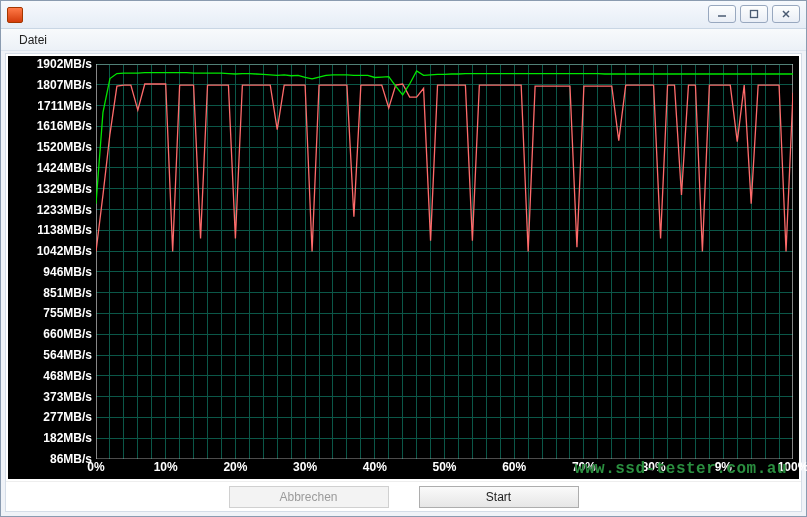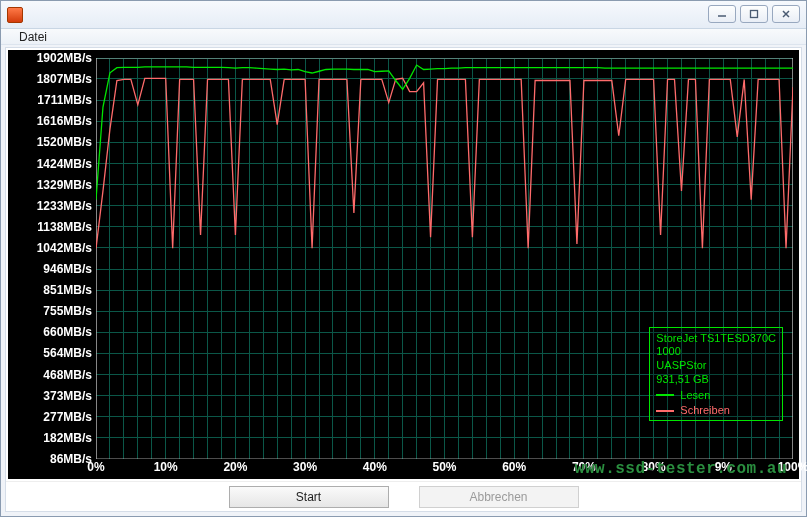--- a/index.html
+++ b/index.html
@@ -43,21 +43,21 @@
   .win-btn {
     width: 28px; height: 18px;
     border: 1px solid #98a8bf;
     background: linear-gradient(#fdfefe,#e9eef6);
     border-radius: 3px;
     display: flex; align-items: center; justify-content: center;
     color: #4a5b72; font-size: 11px;
     cursor: pointer;
   }
   .menubar {
-    height: 16px;
+    height: 22px;
     background: linear-gradient(#f8fafc,#ecf1f7);
     border-bottom: 1px solid #dce4ee;
     display: flex; align-items: center;
     padding: 0 10px;
   }
   .menu-item { padding: 2px 8px; cursor: pointer; color: #222; }
   .client {
     flex: 1;
     background: #fff;
     margin: 2px 4px 4px 4px;
@@ -267,51 +267,37 @@
               <line x1="920.00" y1="0" x2="920.00" y2="1000" vector-effect="non-scaling-stroke"></line>
               <line x1="940.00" y1="0" x2="940.00" y2="1000" vector-effect="non-scaling-stroke"></line>
               <line x1="960.00" y1="0" x2="960.00" y2="1000" vector-effect="non-scaling-stroke"></line>
               <line x1="980.00" y1="0" x2="980.00" y2="1000" vector-effect="non-scaling-stroke"></line>
             </g>
           <rect class="border-rect" x="0.5" y="0.5" width="999" height="999"></rect>
           <polyline id="writeLine" class="write-line" vector-effect="non-scaling-stroke" points="0.00,474.67 10.00,331.50 20.00,177.31 30.00,56.17 40.00,53.41 50.00,53.41 60.00,116.74 70.00,50.66 80.00,50.66 90.00,50.66 100.00,50.66 110.00,474.67 120.00,53.41 130.00,53.41 140.00,53.41 150.00,441.63 160.00,53.41 170.00,53.41 180.00,53.41 190.00,53.41 200.00,441.63 210.00,53.41 220.00,53.41 230.00,53.41 240.00,53.41 250.00,53.41 260.00,166.30 270.00,53.41 280.00,53.41 290.00,53.41 300.00,53.41 310.00,474.67 320.00,53.41 330.00,53.41 340.00,53.41 350.00,53.41 360.00,53.41 370.00,386.56 380.00,53.41 390.00,53.41 400.00,53.41 410.00,53.41 420.00,111.23 430.00,53.41 440.00,50.66 450.00,83.70 460.00,83.70 470.00,61.67 480.00,447.14 490.00,53.41 500.00,53.41 510.00,53.41 520.00,53.41 530.00,53.41 540.00,447.14 550.00,53.41 560.00,53.41 570.00,53.41 580.00,53.41 590.00,53.41 600.00,53.41 610.00,53.41 620.00,474.67 630.00,56.17 640.00,56.17 650.00,56.17 660.00,56.17 670.00,56.17 680.00,56.17 690.00,463.66 700.00,56.17 710.00,56.17 720.00,56.17 730.00,56.17 740.00,56.17 750.00,193.83 760.00,53.41 770.00,53.41 780.00,53.41 790.00,53.41 800.00,53.41 810.00,441.63 820.00,53.41 830.00,53.41 840.00,331.50 850.00,53.41 860.00,53.41 870.00,474.67 880.00,53.41 890.00,53.41 900.00,53.41 910.00,53.41 920.00,196.59 930.00,53.41 940.00,353.52 950.00,53.41 960.00,53.41 970.00,53.41 980.00,53.41 990.00,474.67 1000.00,72.69"></polyline>
           <polyline id="readLine" class="read-line" vector-effect="non-scaling-stroke" points="0.00,353.52 10.00,122.25 20.00,36.89 30.00,24.23 40.00,23.13 50.00,23.13 60.00,23.13 70.00,22.03 80.00,22.03 90.00,22.03 100.00,22.03 110.00,22.03 120.00,22.03 130.00,22.03 140.00,23.13 150.00,23.13 160.00,23.13 170.00,23.13 180.00,23.13 190.00,24.23 200.00,25.33 210.00,24.23 220.00,24.23 230.00,25.33 240.00,26.43 250.00,27.53 260.00,28.63 270.00,27.53 280.00,29.74 290.00,28.63 300.00,34.14 310.00,37.44 320.00,33.04 330.00,28.63 340.00,27.53 350.00,27.53 360.00,27.53 370.00,28.63 380.00,28.63 390.00,28.63 400.00,34.14 410.00,33.04 420.00,31.94 430.00,56.17 440.00,78.19 450.00,50.66 460.00,17.62 470.00,28.63 480.00,27.53 490.00,26.43 500.00,26.43 510.00,25.33 520.00,25.33 530.00,24.23 540.00,24.23 550.00,24.23 560.00,24.23 570.00,24.23 580.00,24.23 590.00,24.23 600.00,24.23 610.00,24.23 620.00,24.23 630.00,24.23 640.00,24.23 650.00,24.23 660.00,24.23 670.00,24.23 680.00,24.23 690.00,24.23 700.00,24.23 710.00,24.23 720.00,24.23 730.00,25.33 740.00,25.33 750.00,25.33 760.00,25.33 770.00,25.33 780.00,25.33 790.00,25.33 800.00,25.33 810.00,25.33 820.00,25.33 830.00,25.33 840.00,25.33 850.00,25.33 860.00,25.33 870.00,25.33 880.00,25.33 890.00,25.33 900.00,25.33 910.00,25.33 920.00,25.33 930.00,25.33 940.00,25.33 950.00,25.33 960.00,25.33 970.00,25.33 980.00,25.33 990.00,25.33 1000.00,25.33"></polyline>
         </svg>
 
-        <div class="legend-box">
-          <div>StoreJet TS1TESD370C</div>
-          <div>1000</div>
-          <div>UASPStor</div>
-          <div>931,51 GB</div>
-          <div class="legend-row">
-            <div class="swatch read"></div>
-            <span>Lesen</span>
-          </div>
-          <div class="legend-row write-row">
-            <div class="swatch write"></div>
-            <span>Schreiben</span>
-          </div>
-        </div>
       </div>
 
       <div class="xlabels" id="xlabels">
           <div class="xlabel" style="left: 0%;">0%</div>
           <div class="xlabel" style="left: 10%;">10%</div>
           <div class="xlabel" style="left: 20%;">20%</div>
           <div class="xlabel" style="left: 30%;">30%</div>
           <div class="xlabel" style="left: 40%;">40%</div>
           <div class="xlabel" style="left: 50%;">50%</div>
           <div class="xlabel" style="left: 60%;">60%</div>
           <div class="xlabel" style="left: 70%;">70%</div>
           <div class="xlabel" style="left: 80%;">80%</div>
           <div class="xlabel" style="left: 90%;">9%</div>
           <div class="xlabel" style="left: 100%;">100%</div>
         </div>
     </div>
 
     <div class="watermark">www.ssd-tester.com.au</div>
 
     <div class="button-bar">
+      <button class="btn" disabled="">Abbrechen</button>
       <button class="btn">Start</button>
-      <button class="btn" disabled="">Abbrechen</button>
     </div>
   </div>
 </div>
 
 </body></html>

